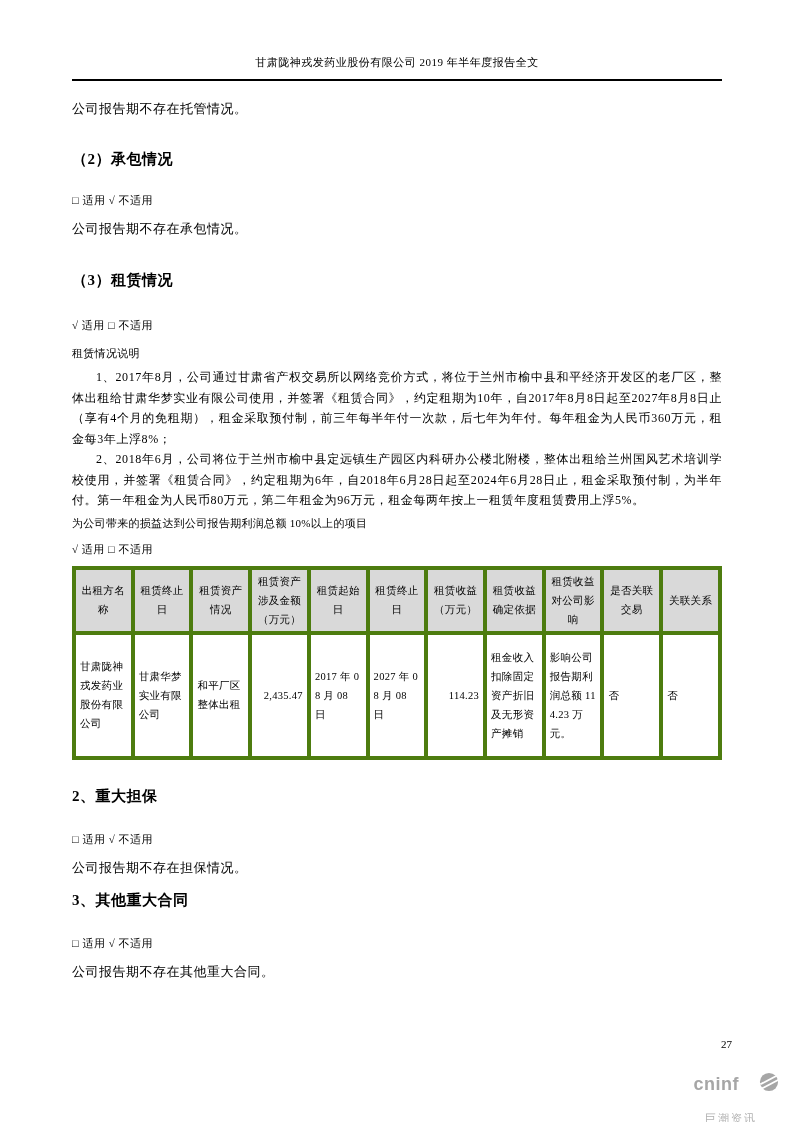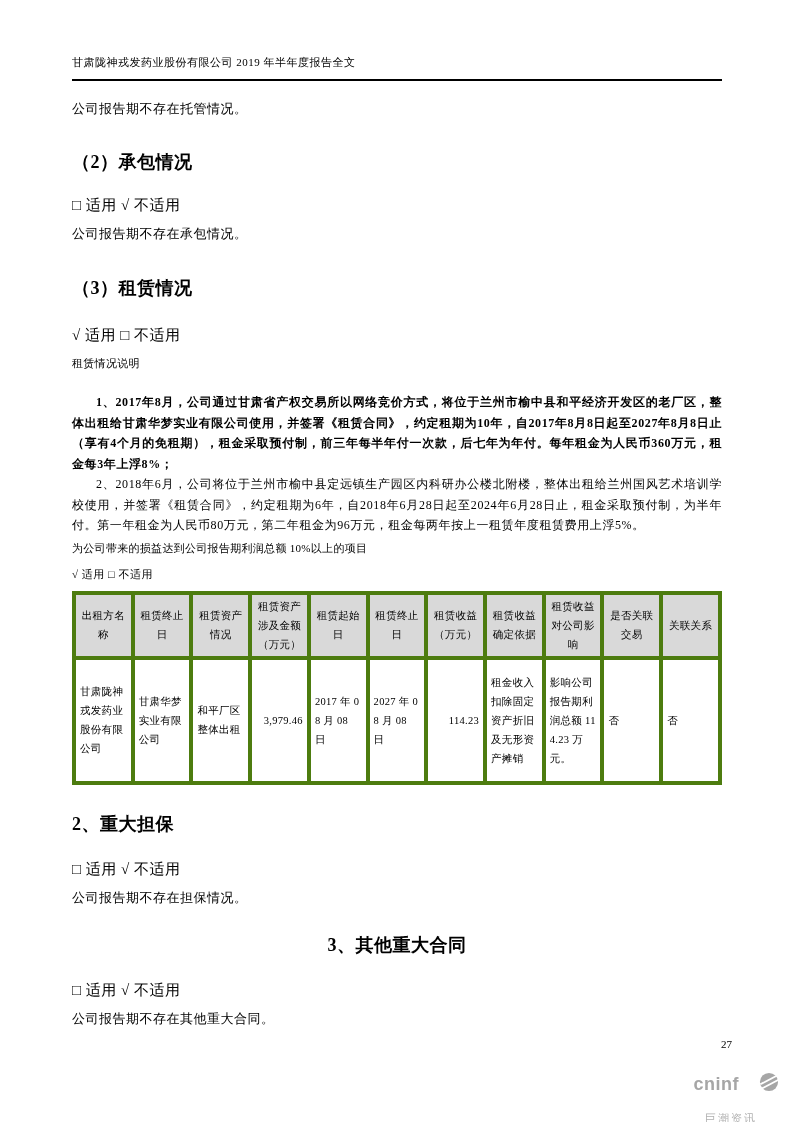--- a/index.html
+++ b/index.html
@@ -9,62 +9,62 @@
     width: 793px;
     height: 1122px;
     margin: 0 auto;
     background: #ffffff;
     font-family: "Liberation Serif", "DejaVu Serif", serif;
     color: #000000;
     padding: 55px 71px 0 72px;
     overflow: hidden;
   }
   .doc-header {
-    text-align: left;
+    text-align: center;
     font-size: 11px;
     line-height: 14px;
     padding-bottom: 10px;
     border-bottom: 2px solid #000000;
     letter-spacing: 0.5px;
   }
   .plain-note {
     font-size: 13px;
     line-height: 15px;
     letter-spacing: 0.5px;
   }
   .custody-note { margin-top: 20px; }
   .h-sub {
-    font-size: 18px;
+    font-size: 15px;
     font-weight: bold;
     letter-spacing: 0.5px;
   }
   .h-contracting { margin-top: 34px; }
   .applicability {
-    font-size: 15px;
+    font-size: 11px;
     line-height: 15px;
     letter-spacing: 0.5px;
   }
   .app-contracting { margin-top: 24px; }
   .note-contracting { margin-top: 13px; }
   .h-leasing { margin-top: 35px; }
   .app-leasing { margin-top: 28px; }
   .small-note {
     font-size: 11px;
     line-height: 14px;
     letter-spacing: 0.3px;
   }
   .lease-note-label { margin-top: 13px; }
   .para {
     font-size: 12px;
     line-height: 20.5px;
     text-align: justify;
     text-indent: 2em;
     letter-spacing: 0.6px;
   }
-  .para-1 { margin-top: 22px; font-weight: bold; }
+  .para-1 { margin-top: 7px; }
   .profit-note { margin-top: 5px; }
   .app-profit { margin-top: 12px; font-size: 11px; }
   table.lease-table {
     margin-top: 9px;
     width: 100%;
     border-collapse: collapse;
     table-layout: fixed;
     font-size: 10.5px;
   }
   .lease-table col { width: 9.0909%; }
@@ -85,21 +85,21 @@
   .lease-table td {
     background: #ffffff;
     text-align: left;
     line-height: 19px;
     height: 125px;
   }
   .lease-table td.num { text-align: right; }
   .h-guarantee { margin-top: 27px; }
   .app-guarantee { margin-top: 26px; }
   .note-guarantee { margin-top: 13px; }
-  .h-other { margin-top: 28px; text-align: center; }
+  .h-other { margin-top: 16px; }
   .app-other { margin-top: 26px; }
   .note-other { margin-top: 13px; }
   .page-number {
     position: absolute;
     top: 1038px;
     right: 61px;
     font-size: 11px;
     color: #000000;
   }
   .cninfo-logo {
@@ -184,21 +184,21 @@
         <th>租赁收益对公司影响</th>
         <th>是否关联交易</th>
         <th>关联关系</th>
       </tr>
     </thead>
     <tbody>
       <tr>
         <td>甘肃陇神戎发药业股份有限公司</td>
         <td>甘肃华梦实业有限公司</td>
         <td>和平厂区整体出租</td>
-        <td class="num">3,979.46</td>
+        <td class="num">2,435.47</td>
         <td>2017 年 08 月 08 日</td>
         <td>2027 年 08 月 08 日</td>
         <td class="num">114.23</td>
         <td>租金收入扣除固定资产折旧及无形资产摊销</td>
         <td>影响公司报告期利润总额 114.23 万元。</td>
         <td>否</td>
         <td>否</td>
       </tr>
     </tbody>
   </table>

